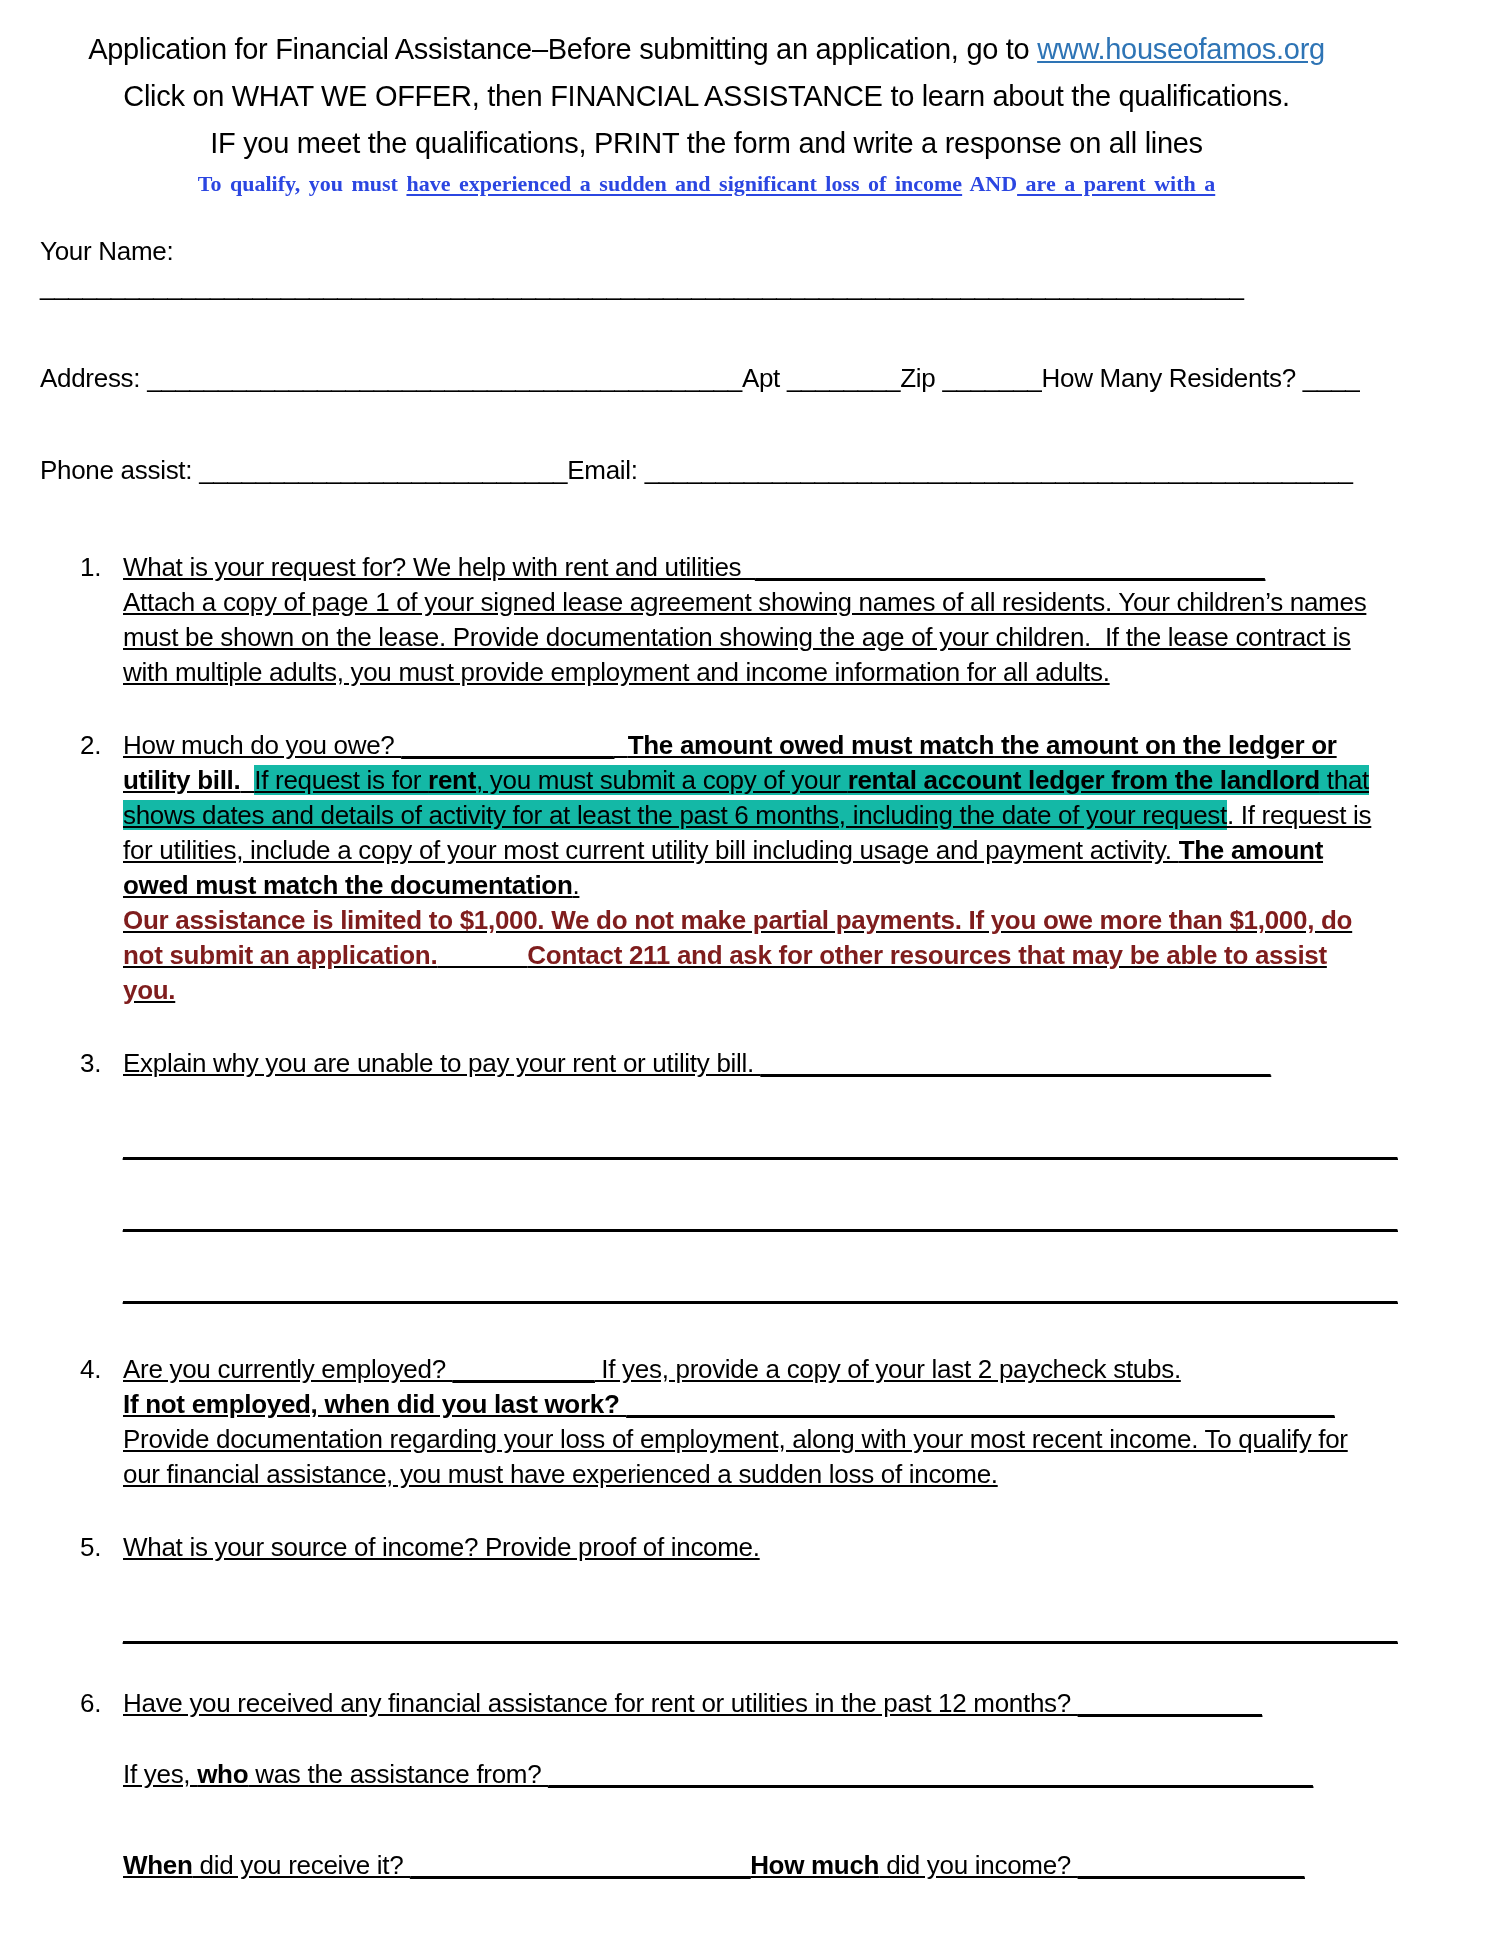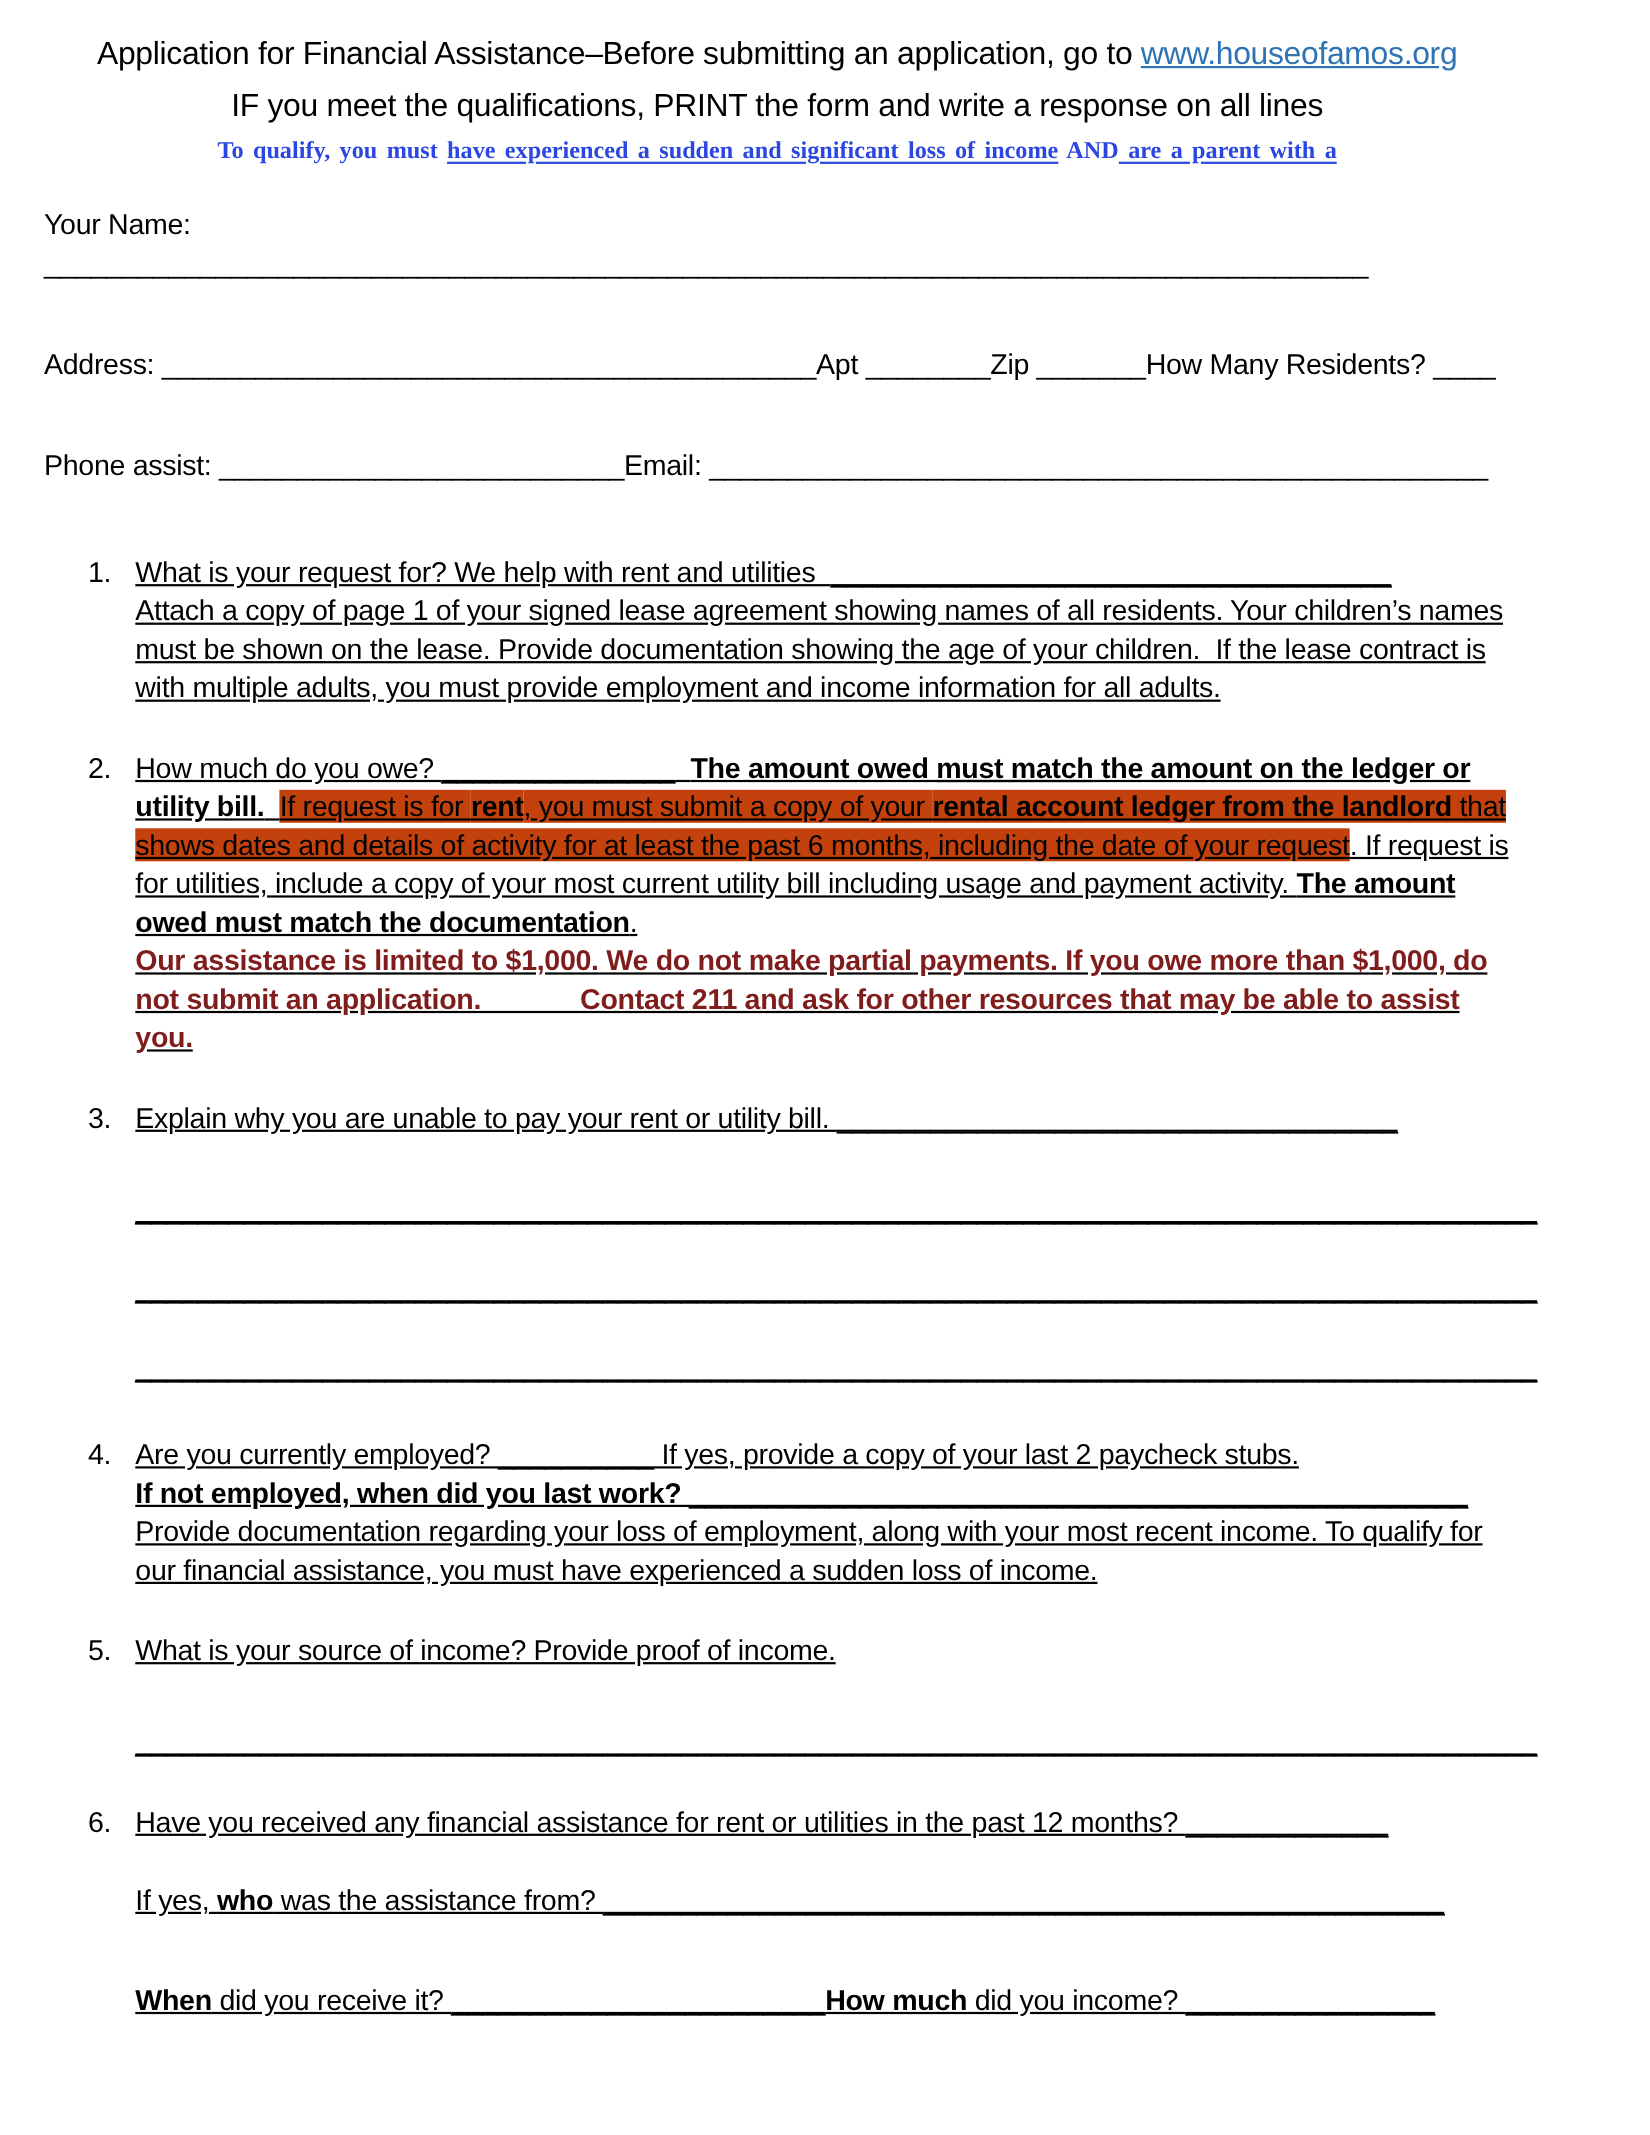--- a/index.html
+++ b/index.html
@@ -42,31 +42,32 @@
   .qnum { width:43px; flex:none; }
   .qbody { flex:1; min-width:0;text-decoration:underline; }
   
   .mt36 { margin-top:36px; }
   .mt37 { margin-top:37px; }
   .mt48 { margin-top:48px; }
   .mt56 { margin-top:56px; }
   
   .b { font-weight:700; }
   .u { text-decoration:underline; }
-  .hl { background:#c2410c; }
+  .hl { background:#14b8a6; }
   .red { color:#7f1d1d; font-weight:700; }
   .link { color:#2E74B5; text-decoration:underline; }
   .blank { white-space:pre; letter-spacing:-0.3px; }
 </style>
 </head>
 <body>
 
 <div class="page">
   <div id="header">
       <div class="para hdr"><span>Application for Financial Assistance–Before submitting an application, go to </span><span class="link">www.houseofamos.org</span></div>
+      <div class="para hdr"><span>Click on WHAT WE OFFER, then FINANCIAL ASSISTANCE to learn about the qualifications.</span></div>
       <div class="para hdr"><span>IF you meet the qualifications, PRINT the form and write a response on all lines</span></div>
       <div class="para blue"><span>To qualify, you must </span><span class="u">have experienced a sudden and significant loss of income</span><span> AND</span><span class="u"> are a parent with a</span></div>
     </div>
   <div id="fields">
       <div class="para field"><span>Your Name: </span><span class="blank">_____________________________________________________________________________________</span></div>
       <div class="para field"><span>Address: </span><span class="blank">__________________________________________</span><span>Apt </span><span class="blank">________</span><span>Zip </span><span class="blank">_______</span><span>How Many Residents? </span><span class="blank">____</span></div>
       <div class="para field"><span>Phone assist: </span><span class="blank">__________________________</span><span>Email: </span><span class="blank">__________________________________________________</span></div>
     </div>
   <div id="questions">
       <div class="q">

